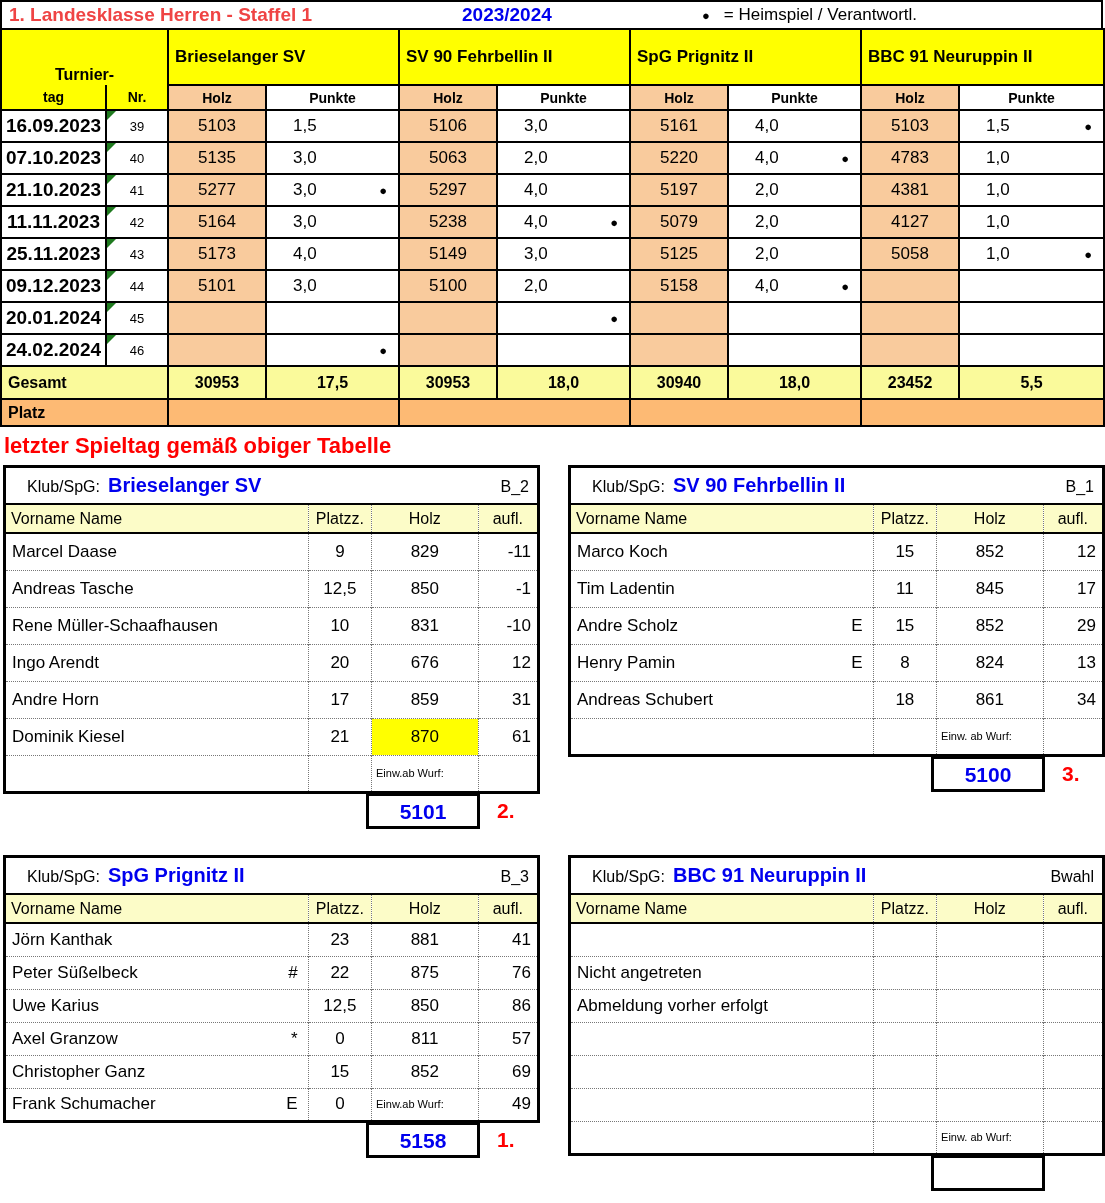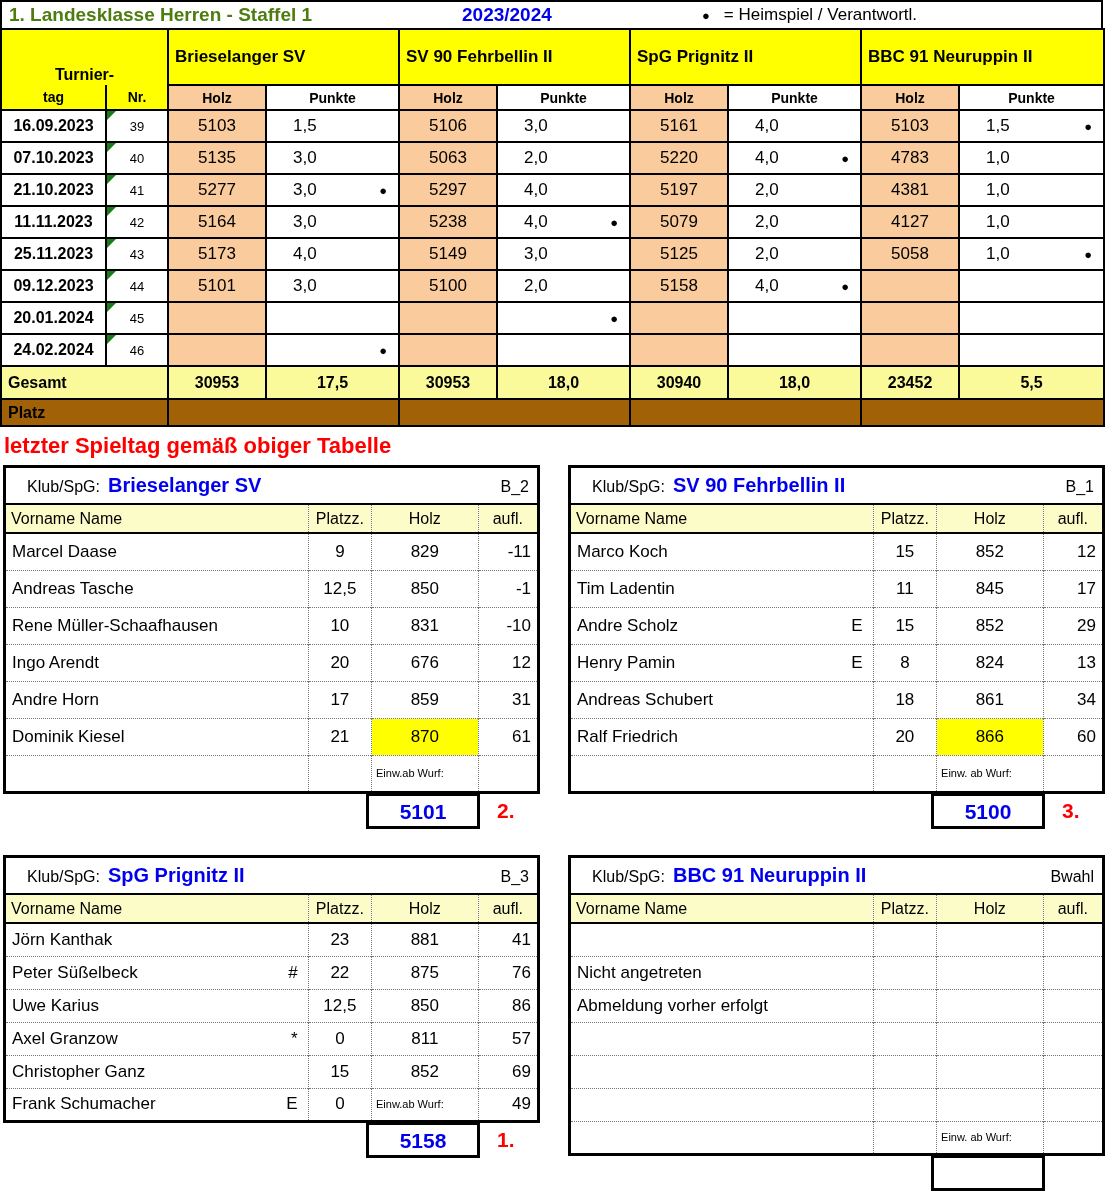--- a/index.html
+++ b/index.html
@@ -1,39 +1,39 @@
 <!DOCTYPE html>
 <html><head>
 <meta charset="utf-8">
 <style>
   html,body{margin:0;padding:0;background:#fff;}
   body{width:1105px;height:1203px;position:relative;font-family:"Liberation Sans",sans-serif;color:#000;}
 
   
   .main-block{position:absolute;left:0;top:0;width:1103px;}
   .title-bar{height:26px;border:2px solid #000;border-bottom:none;position:relative;display:flex;align-items:center;background:#fff;}
-  .t-title{color:#4d7c0f;font-weight:bold;font-size:19px;padding-left:7px;}
+  .t-title{color:#ef4444;font-weight:bold;font-size:19px;padding-left:7px;}
   .t-season{position:absolute;left:460px;color:#0000ee;font-weight:bold;font-size:19px;}
   .t-legend{position:absolute;left:700px;font-size:17px;display:flex;align-items:center;}
   .t-legend .lb{font-size:13px;margin-right:14px;}
 
   table.league{border-collapse:collapse;table-layout:fixed;width:1103px;}
   table.league td{border:2px solid #000;padding:0;overflow:hidden;}
   .yellow{background:#ffff00;}
   .orange{background:#f9cb9d;}
   .pale{background:#fafa9b;}
-  .bluebg{background:#a16207;}
+  .bluebg{background:#fdba74;}
   .turnier-cell{font-weight:bold;font-size:16px;text-align:center;vertical-align:bottom;border-bottom:none!important;padding-bottom:1px!important;}
   tr.team-row{height:56px;}
   .team-name{font-weight:bold;font-size:17px;text-align:left;padding-left:6px!important;}
   tr.sub-row{height:25px;}
   tr.sub-row td{font-weight:bold;text-align:center;font-size:14px;}
   .tag-cell,.nrh-cell{border-top:none!important;font-size:15px;}
   tr.drow{height:32px;}
-  .date{font-weight:bold;font-size:16px;text-align:center;}
+  .date{font-weight:bold;font-size:19px;text-align:center;}
   .nr{font-size:13px;text-align:center;position:relative;}
   .tri{position:absolute;top:0;left:0;width:0;height:0;border-top:9px solid #1f7a1f;border-right:9px solid transparent;}
   .holz-val{font-size:17px;text-align:center;}
   .pk{position:relative;font-size:17px;text-align:left;padding-left:26px!important;}
   .pb{position:absolute;right:11px;top:50%;transform:translateY(-50%);font-size:13px;}
   tr.gesamt-row{height:33px;}
   tr.gesamt-row td{font-weight:bold;font-size:16px;text-align:center;}
   .g-label{text-align:left!important;padding-left:6px!important;}
   tr.platz-row{height:27px;}
   .p-label{font-weight:bold;font-size:16px;text-align:left;padding-left:6px!important;}
@@ -345,26 +345,20 @@
           <td class="c-holz"><span class="note"></span><span>824</span></td>
           <td class="c-aufl">13</td>
         </tr>
     <tr class="crow">
           <td class="c-name"><span>Andreas Schubert</span><span class="mk"></span></td>
           <td class="c-pl">18</td>
           <td class="c-holz"><span class="note"></span><span>861</span></td>
           <td class="c-aufl">34</td>
         </tr>
     <tr class="crow">
-          <td class="c-name"><span>Ralf Friedrich</span><span class="mk"></span></td>
-          <td class="c-pl">20</td>
-          <td class="c-holz hl"><span class="note"></span><span>866</span></td>
-          <td class="c-aufl">60</td>
-        </tr>
-    <tr class="crow">
           <td class="c-name"><span></span><span class="mk"></span></td>
           <td class="c-pl"></td>
           <td class="c-holz"><span class="note">Einw. ab Wurf:</span><span></span></td>
           <td class="c-aufl"></td>
         </tr>
   </tbody>
     </table>
   <div class="club-footer">
     <div class="total-box">5100</div>
     <div class="rank">3.</div>

